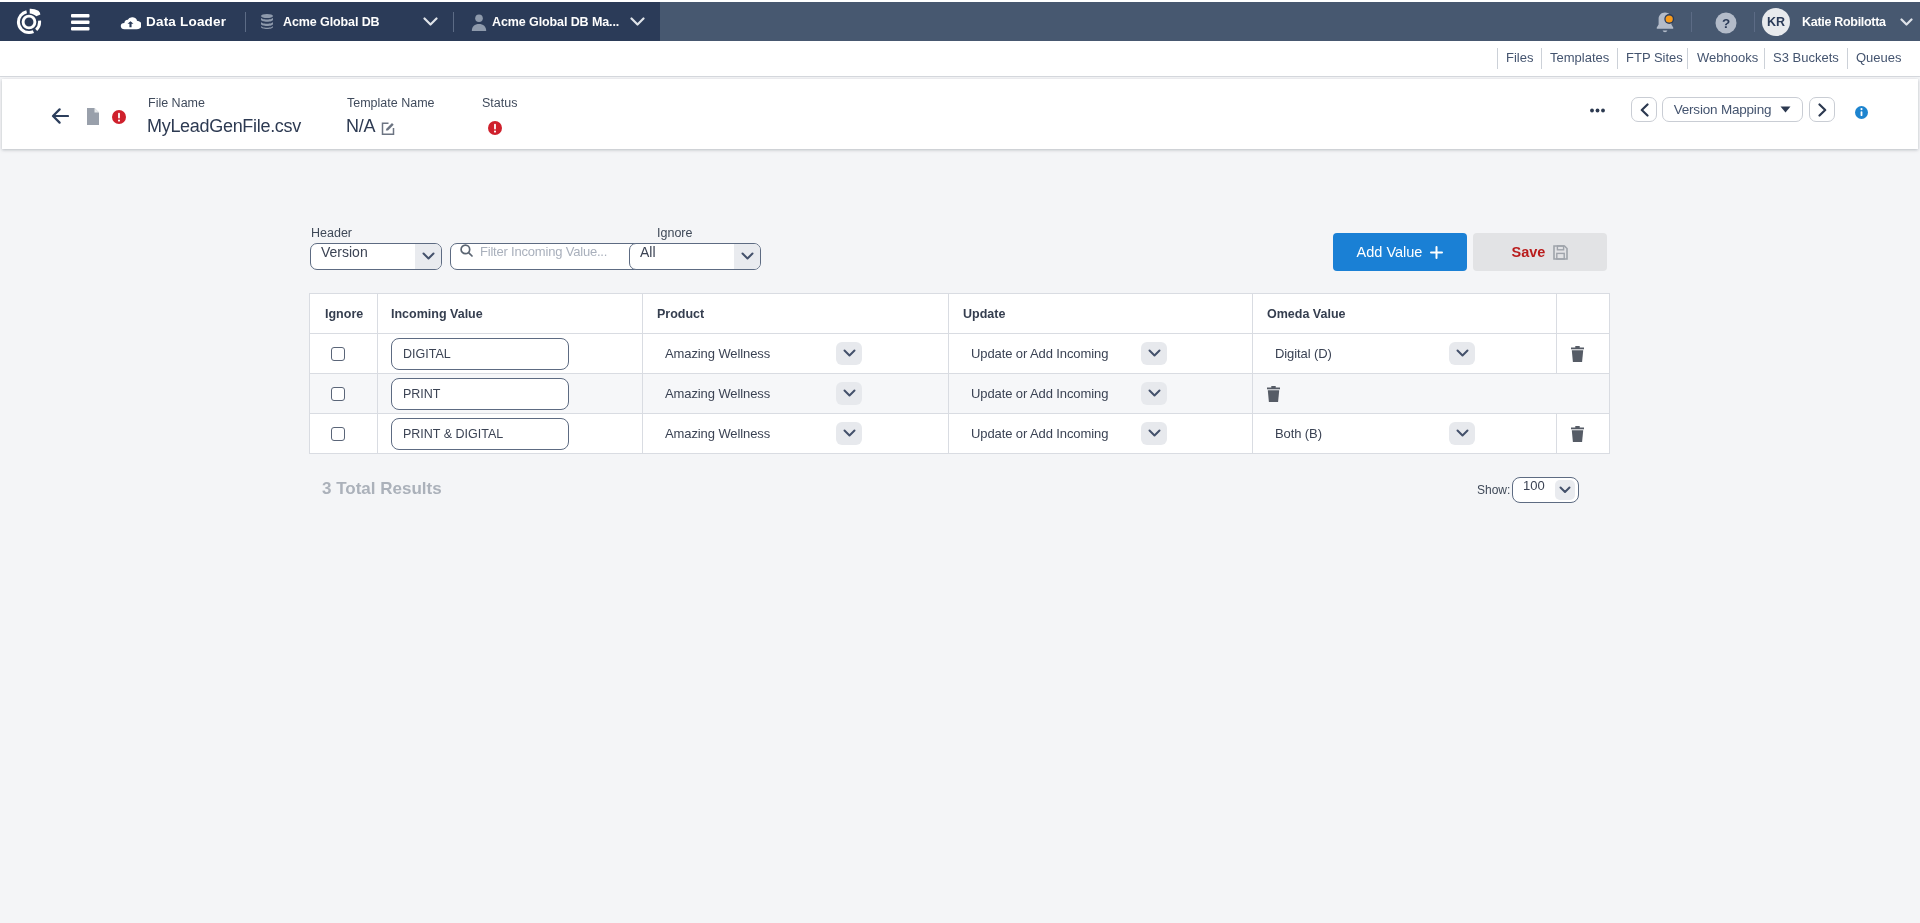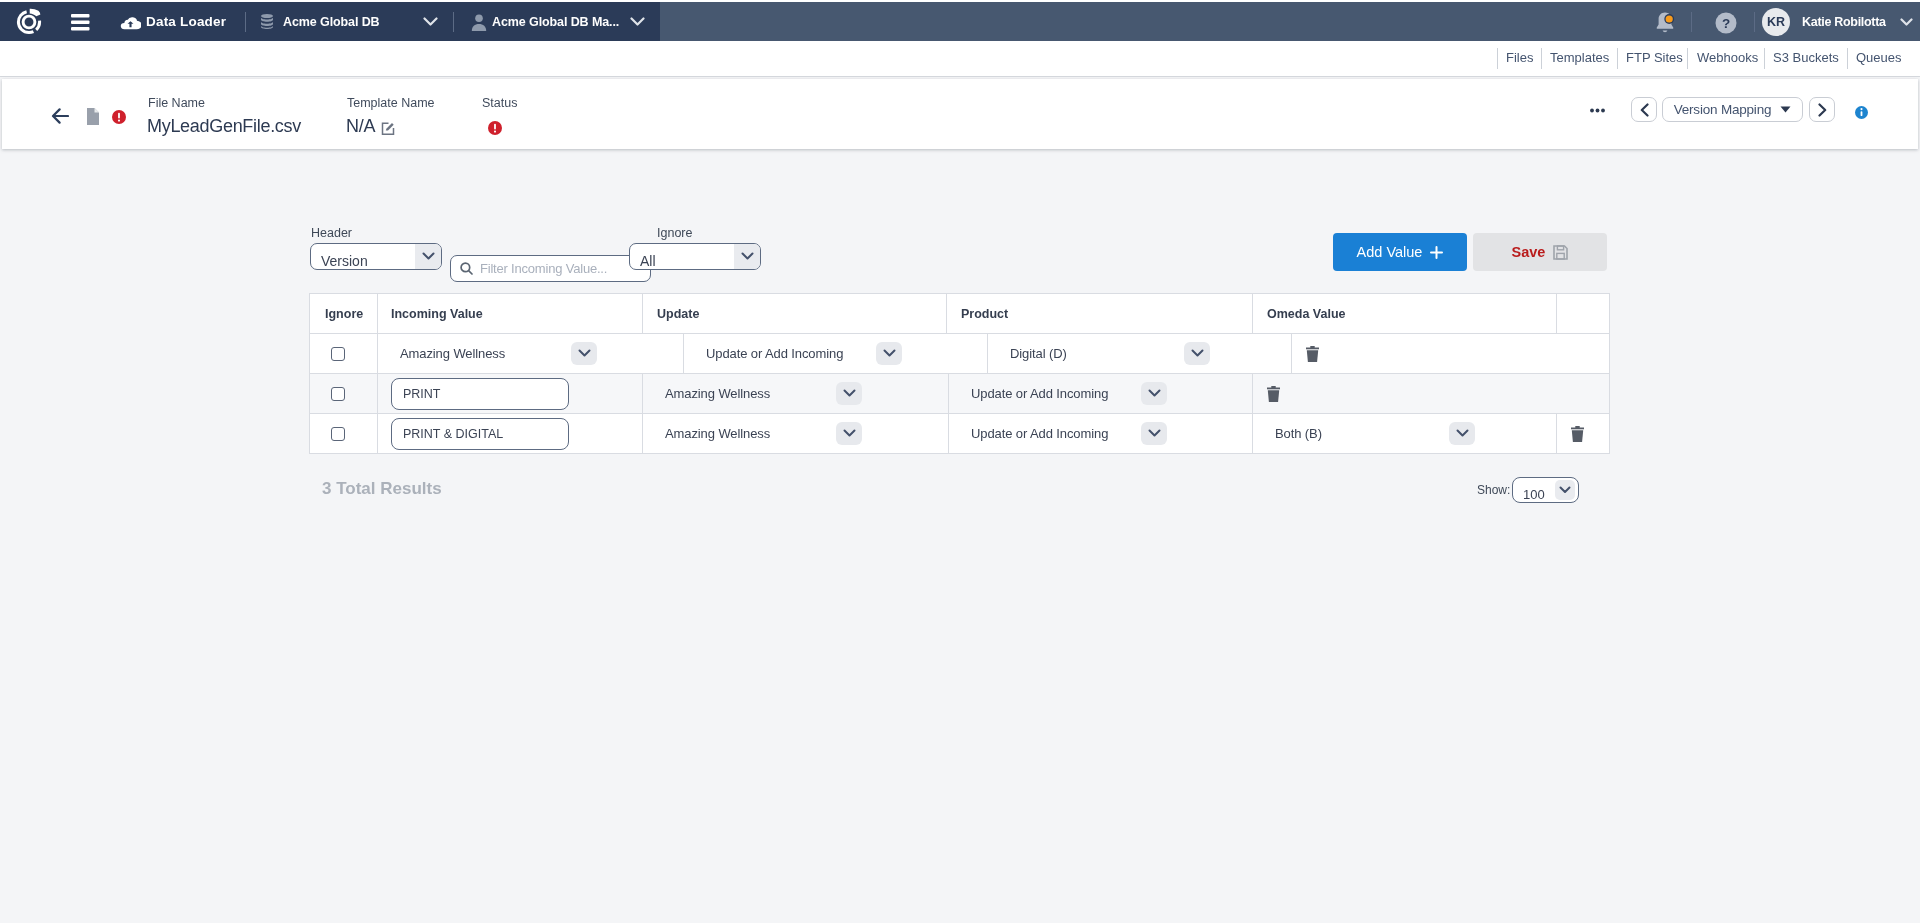--- a/index.html
+++ b/index.html
@@ -23,25 +23,25 @@
 
 .hcard { position:absolute; top:79px; left:2px; width:1916px; height:70px; background:#fff; box-shadow:0 1px 3px rgba(130,135,145,0.5); }
 .hlabel { position:absolute; font-size:12.5px; color:#404b5c; top:96px; }
 .hvalue { position:absolute; font-size:18px; letter-spacing:-0.3px; color:#2d3a52; top:116px; }
 
 .sqbtn { position:absolute; top:97px; height:25px; background:#fff; border:1px solid #c9cdd4; border-radius:7px; display:flex; align-items:center; justify-content:center; }
 
 
 .flabel { position:absolute; font-size:12.5px; color:#3e4857; }
 
-.sel { position:absolute; height:27px; background:#fff; border:1.5px solid #5d6b82; border-radius:7px; display:flex; align-items:flex-end; overflow:hidden; }
+.sel { position:absolute; height:27px; background:#fff; border:1.5px solid #5d6b82; border-radius:7px; display:flex; align-items:flex-start; overflow:hidden; }
 .sel .txt { font-size:14px; color:#3b4354; padding-left:10px; flex:1; }
 .sel .chev { width:26px; align-self:stretch; background:#e9ebef; display:flex; align-items:center; justify-content:center; }
 
-.searchbox { position:absolute; height:27px; background:#fff; border:1.5px solid #5d6b82; border-radius:7px; display:flex; align-items:center; padding-left:9px;margin-top:12px; }
+.searchbox { position:absolute; height:27px; background:#fff; border:1.5px solid #5d6b82; border-radius:7px; display:flex; align-items:flex-start; padding-left:9px; }
 .searchbox .ph { font-size:13px; letter-spacing:-0.2px; color:#a9b0bc; margin-left:7px; }
 
 .btn-blue { position:absolute; height:38px; background:#1a80d5; border-radius:4px; color:#fff; font-size:14.5px; font-weight:normal; display:flex; align-items:center; justify-content:center; }
 .btn-gray { position:absolute; height:38px; background:#e2e3e5; border-radius:4px; color:#b91c1c; font-size:14.5px; font-weight:bold; display:flex; align-items:center; justify-content:center; }
 
 
 .tbl { position:absolute; left:309px; top:293px; width:1301px; background:#fff; border:1px solid #d9dce2; }
 .trow { display:flex; border-top:1px solid #d9dce2; height:40px; }
 .trow.h { border-top:none; height:39px; }
 .trow.alt { background:#f6f7f9; }
@@ -248,34 +248,37 @@
   </div>
 
   <div class="tbl">
     <div class="trow h">
       <div class="tc c1" style="padding-left:15px;">
           <span class="th">Ignore</span>
         </div>
       <div class="tc c2">
           <span class="th">Incoming Value</span>
         </div>
+      <div class="tc c3">
+          <span class="th">Product</span>
+        </div>
       <div class="tc c4">
           <span class="th">Update</span>
-        </div>
-      <div class="tc c3">
-          <span class="th">Product</span>
         </div>
       <div class="tc c5">
           <span class="th">Omeda Value</span>
         </div>
       <div class="tc c6"></div>
     </div>
     <div class="trow">
       <div class="tc c1">
           <div class="cbox"></div>
+        </div>
+      <div class="tc c2">
+          <div class="ival">DIGITAL</div>
         </div>
       <div class="tc c3">
           <span class="celltxt">Amazing Wellness</span>
           <span class="cellchev" style="left:193px;">
             <svg width="13" height="9" viewBox="0 0 13 9">
               <path d="M1.5 1.5 L6.5 6.5 L11.5 1.5" fill="none" stroke="#44516b" stroke-width="2" stroke-linecap="round" stroke-linejoin="round"></path>
             </svg>
           </span>
         </div>
       <div class="tc c4">

